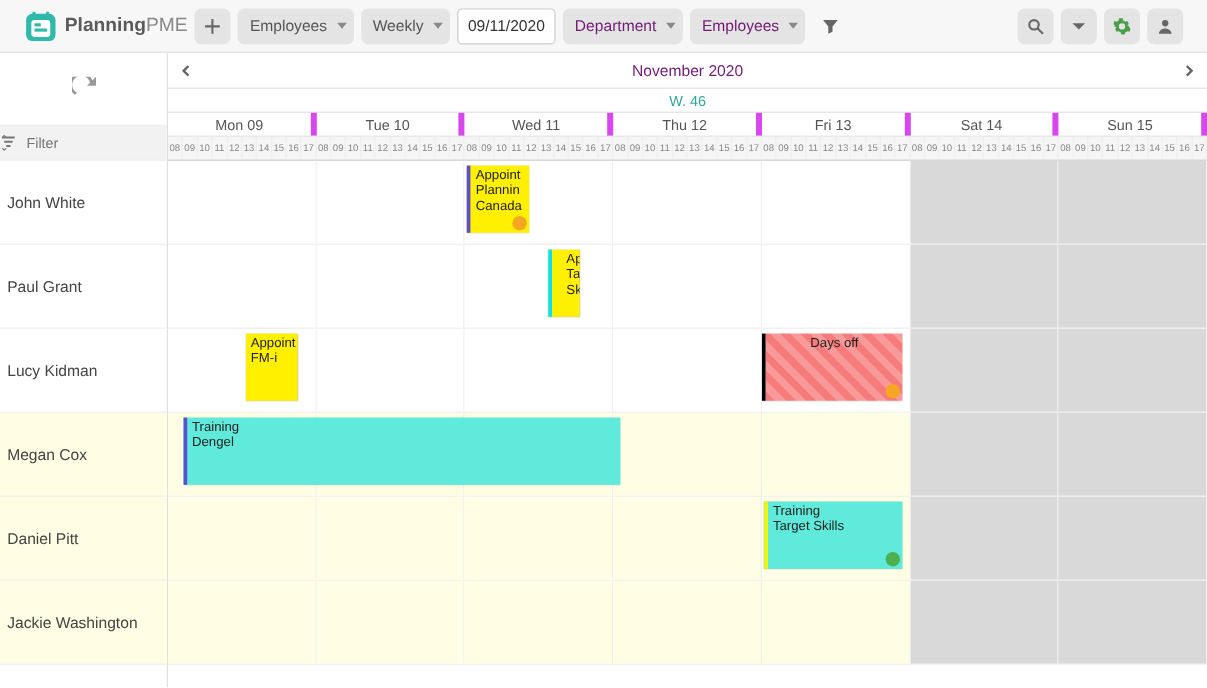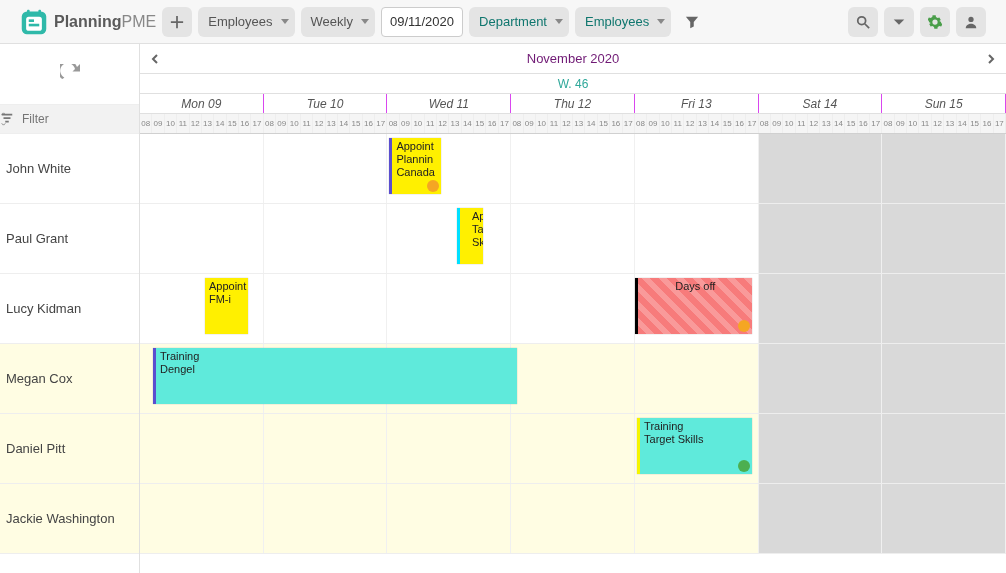--- a/index.html
+++ b/index.html
@@ -10,21 +10,21 @@
   .logo { display:flex; align-items:center; gap:6px; }
   .logo svg { width:28px; height:28px; }
   .logo-text { font-size:16px; color:#888; font-weight:500; }
   .logo-text b { color:#5a5a5a; font-weight:700; }
 
   .iconbtn { width:30px; height:30px; border-radius:6px; background:#e4e4e4; display:flex; align-items:center; justify-content:center; cursor:pointer; color:#666; }
   .iconbtn svg { width:14px; height:14px; fill:#666; }
   .dropdown { height:30px; background:#e4e4e4; border-radius:6px; display:flex; align-items:center; padding:0 6px 0 10px; gap:8px; cursor:pointer; color:#555; font-size:13px;}
   .dropdown .caret { width:0; height:0; border-left:4px solid transparent; border-right:4px solid transparent; border-top:5px solid #888;}
   .dateinput { height:30px; background:#fff; border:1px solid #ccc; border-radius:4px; display:flex; align-items:center; padding:0 8px; font-size:13px; color:#333; cursor:text;}
-  .disabled { color:#0f766e; }
+  .disabled { color:#701a75; }
   .spacer { flex:1; }
   .gear svg { fill:#4a9e4a; }
 
   
   .main { display:flex; height:calc(573px - 44px); }
   .sidecol { width:140px; flex:none; display:flex; flex-direction:column; border-right:1px solid #e0e0e0;}
   .gridwrap { flex:1; position:relative; overflow:hidden; }
 
   
   .sidehead { height:60px; display:flex; align-items:center; justify-content:center; color:#aaa; }
@@ -38,21 +38,21 @@
   .resrow { height:70px; display:flex; align-items:center; padding-left:6px; border-bottom:1px solid #eee; font-size:13px; color:#444;}
   .resrow.hl { background:#fffde3; }
 
   
   .gridheader { position:relative; }
   .monthrow { height:30px; display:flex; align-items:center; justify-content:center; position:relative; border-bottom:1px solid #e0e0e0; color:#701a75; font-size:13px;}
   .navbtn { position:absolute; top:0; width:30px; height:30px; display:flex; align-items:center; justify-content:center; cursor:pointer; color:#777;}
   .navbtn.left { left:0; } .navbtn.right { right:0; }
   .weekrow { height:20px; display:flex; align-items:center; justify-content:center; color:#2fa89a; font-size:12px; border-bottom:1px solid #e0e0e0;}
   .dayrow { display:flex; height:20px; border-bottom:1px solid #e0e0e0;}
-  .daycell { flex:1; display:flex; align-items:center; justify-content:center; font-size:12px; color:#555; border-right:1px solid #d946ef;font-style:italic;}
+  .daycell { flex:1; display:flex; align-items:center; justify-content:center; font-size:12px; color:#555; border-right:5px solid #d946ef;}
   .hourrow { display:flex; height:20px; border-bottom:1px solid #d0d0d0; background:#f5f5f5;}
   .hourgroup { flex:1; display:flex; }
   .hourcell { flex:1; text-align:center; font-size:8px; color:#888; border-right:1px solid #eee; line-height:20px;}
 
   
   .gridbody { position:relative; }
   .gridrow { height:70px; position:relative; border-bottom:1px solid #eee; }
   .gridrow .daybg { position:absolute; inset:0; display:flex; }
   .daybg .dcol { flex:1; border-right:1px solid #f0f0f0; }
   .daybg .dcol.weekend { background:#d9d9d9; }

